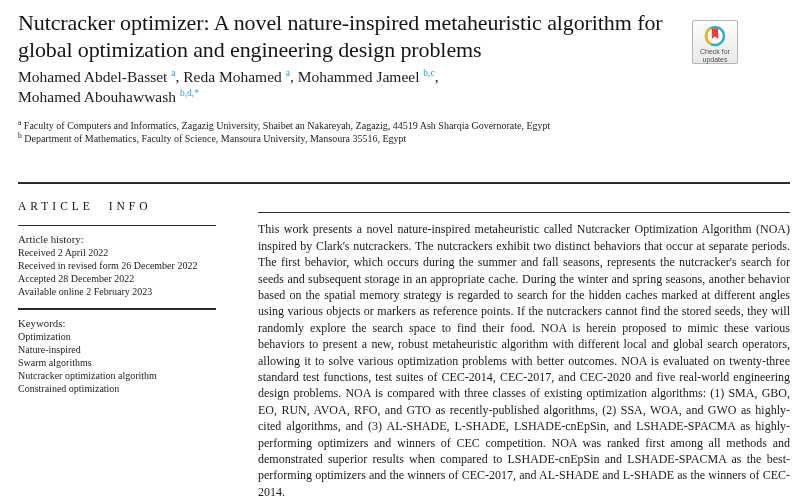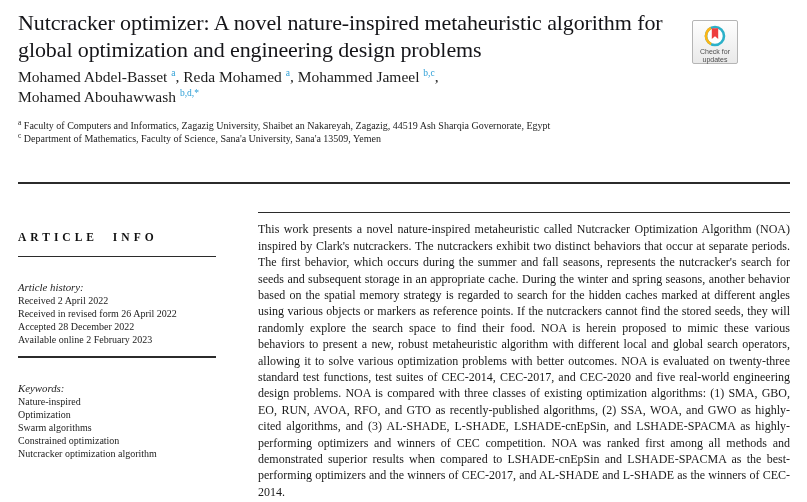--- a/index.html
+++ b/index.html
@@ -32,24 +32,24 @@
   .rule { background: #2b2b2b; }
   .top-rule { position: absolute; left: 18px; top: 182px; width: 772px; height: 2px; }
   .col-rule { width: 198px; height: 1.4px; margin-top: 13px; }
   .kw-rule  { margin-top: 10px; }
   .abs-rule { width: 532px; height: 1.4px; margin-top: 12px; }
 
   
   .col-left  { position: absolute; left: 18px;  top: 200px; width: 232px; }
   .col-right { position: absolute; left: 258px; top: 200px; width: 532px; }
   .sec-heading {
-    font-size: 11.5px; font-weight: bold; color: #111;
-    letter-spacing: 4px; word-spacing: 8px; margin-top: 31px;
+    font-size: 11.5px; font-weight: normal; color: #111;
+    letter-spacing: 4px; word-spacing: 8px;
   }
-  .info-label { font-style: italic; font-size: 10.8px; line-height: 13px; margin-top: 24px; }
+  .info-label { font-size: 10.8px; line-height: 13px; margin-top: 7px; }
   .info-line  { font-size: 10px; line-height: 13px; }
   .abs-text {
     font-size: 12px; line-height: 16.4px; text-align: justify;
     color: #191919; margin: 8px 0 0 0;
   }
 
   
   .badge {
     position: absolute; left: 692px; top: 20px; width: 46px; height: 44px;
     border: 1px solid #b5b5b5; border-radius: 2px;
@@ -95,47 +95,47 @@
       
     
         <span class="author"><span class="auth-name">Mohamed Abouhawwash</span> <sup class="auth-sup">b,d,*</sup><span class="auth-sep"></span></span>
       </div>
   </div>
 
   <div class="affils">
 
       <div class="affil"><sup>a</sup> <span>Faculty of Computers and Informatics, Zagazig University, Shaibet an Nakareyah, Zagazig, 44519 Ash Sharqia Governorate, Egypt</span></div>
 
+      <div class="affil"><sup>b</sup> <span>Department of Mathematics, Faculty of Science, Mansoura University, Mansoura 35516, Egypt</span></div>
 
-      <div class="affil"><sup>c</sup> <span>Department of Mathematics, Faculty of Science, Sana'a University, Sana'a 13509, Yemen</span></div>
 
     </div>
 
   <div class="rule top-rule"></div>
 
   <aside class="col-left">
     <div class="sec-heading">ARTICLE INFO</div>
     <div class="rule col-rule"></div>
     <div class="info-label">Article history:</div>
     <div>
 
     <div class="info-line">Received 2 April 2022</div>
-        <div class="info-line">Received in revised form 26 April 2022</div>
+        <div class="info-line">Received in revised form 26 December 2022</div>
         <div class="info-line">Accepted 28 December 2022</div>
         <div class="info-line">Available online 2 February 2023</div>
       </div>
     <div class="rule col-rule kw-rule"></div>
     <div class="info-label">Keywords:</div>
     <div>
 
-    <div class="info-line">Nature-inspired</div>
-        <div class="info-line">Optimization</div>
+    <div class="info-line">Optimization</div>
+        <div class="info-line">Nature-inspired</div>
         <div class="info-line">Swarm algorithms</div>
+        <div class="info-line">Nutcracker optimization algorithm</div>
         <div class="info-line">Constrained optimization</div>
-        <div class="info-line">Nutcracker optimization algorithm</div>
       </div>
   </aside>
 
   <section class="col-right">
     <div class="rule abs-rule"></div>
     <p class="abs-text">This work presents a novel nature-inspired metaheuristic called Nutcracker Optimization Algorithm (NOA) inspired by Clark's nutcrackers. The nutcrackers exhibit two distinct behaviors that occur at separate periods. The first behavior, which occurs during the summer and fall seasons, represents the nutcracker's search for seeds and subsequent storage in an appropriate cache. During the winter and spring seasons, another behavior based on the spatial memory strategy is regarded to search for the hidden caches marked at different angles using various objects or markers as reference points. If the nutcrackers cannot find the stored seeds, they will randomly explore the search space to find their food. NOA is herein proposed to mimic these various behaviors to present a new, robust metaheuristic algorithm with different local and global search operators, allowing it to solve various optimization problems with better outcomes. NOA is evaluated on twenty-three standard test functions, test suites of CEC-2014, CEC-2017, and CEC-2020 and five real-world engineering design problems. NOA is compared with three classes of existing optimization algorithms: (1) SMA, GBO, EO, RUN, AVOA, RFO, and GTO as recently-published algorithms, (2) SSA, WOA, and GWO as highly-cited algorithms, and (3) AL-SHADE, L-SHADE, LSHADE-cnEpSin, and LSHADE-SPACMA as highly-performing optimizers and winners of CEC competition. NOA was ranked first among all methods and demonstrated superior results when compared to LSHADE-cnEpSin and LSHADE-SPACMA as the best-performing optimizers and the winners of CEC-2017, and AL-SHADE and L-SHADE as the winners of CEC-2014.</p>
 
   </section>
 
 </div>

